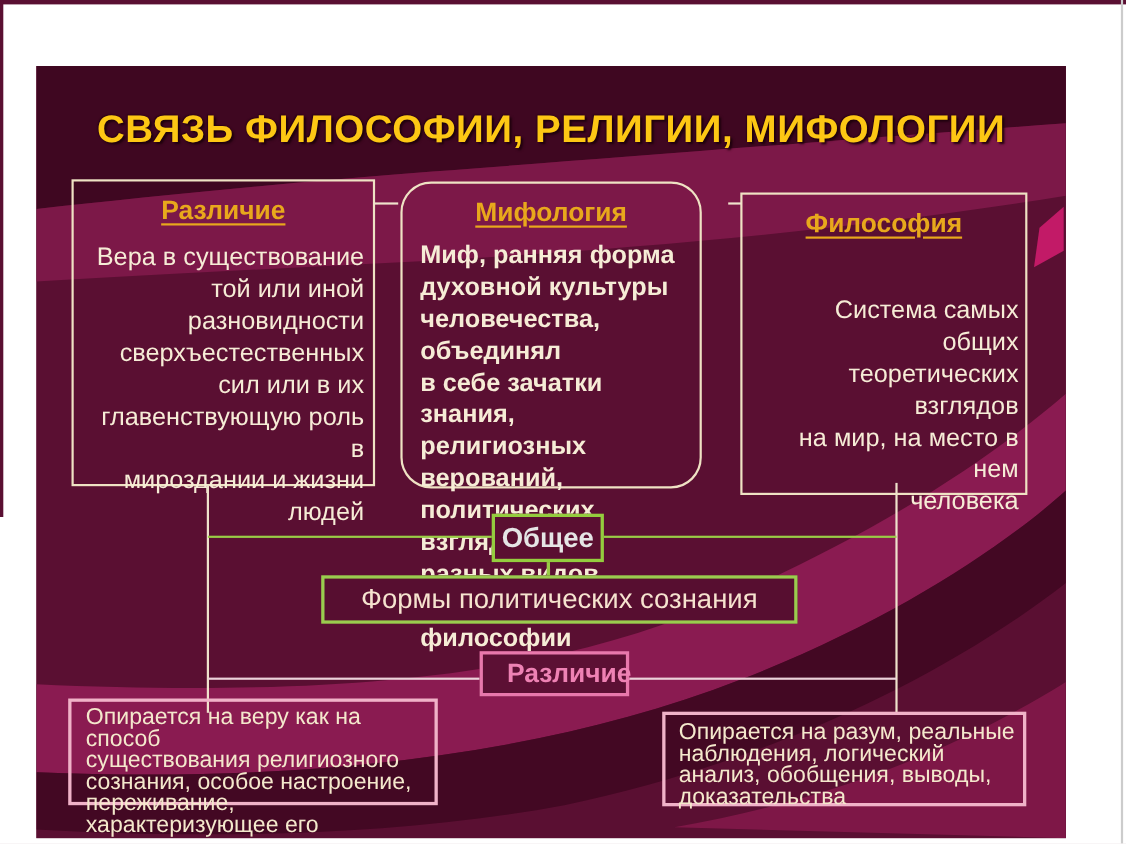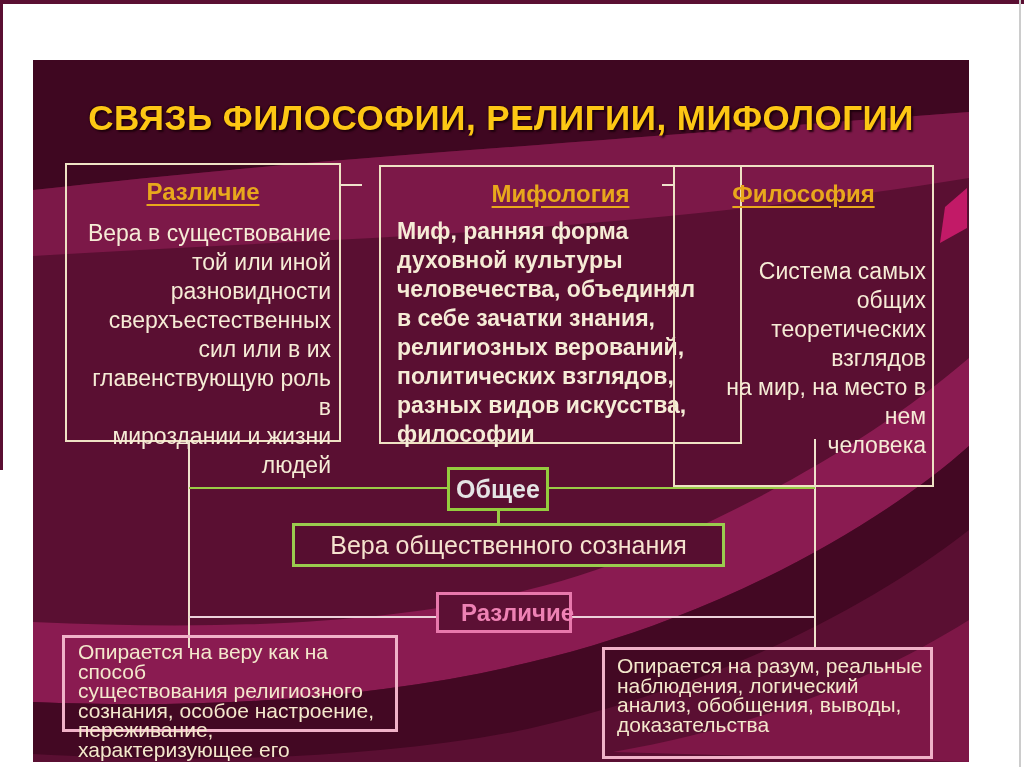--- a/index.html
+++ b/index.html
@@ -32,21 +32,21 @@
   .common-label-box{left:414px;top:407px;width:102px;height:44px;border:3px solid #94cc3e;
                     background:#5a0f31;font-size:25px;line-height:38px;font-weight:bold;color:#e5e5e5;}
   .common-forms-box{left:259px;top:463px;width:433px;height:44px;border:3px solid #9acc4e;
                     background:#570e30;font-size:25px;line-height:38px;color:#f6e3cf;}
   .difference-label-box{left:403px;top:532px;width:136px;height:41px;border:3px solid #e878ac;
                     background:#5c1034;font-size:24px;line-height:35px;font-weight:bold;color:#ee82b4;padding-left:22px;}
 
   .bottombox{position:absolute;box-sizing:border-box;border:3px solid #f0b2c8;
              font-size:21px;line-height:19.5px;color:#f4e8cc;white-space:pre-line;}
   .faith-box{left:29px;top:575px;width:336px;height:97px;padding:4px 6px 0 13px;}
-  .reason-box{left:569px;top:587px;width:331px;height:112px;padding:6px 6px 0 12px;}
+  .reason-box{left:569px;top:587px;width:331px;height:86px;padding:6px 6px 0 12px;}
 </style>
 </head>
 <body>
 
 <div class="page">
   <div class="edge-top"></div>
   <div class="edge-left"></div>
   <div class="edge-right"></div>
 
   <div class="slide">
@@ -67,52 +67,52 @@
       <div class="tbox-header">Различие</div>
       <div class="tbox-body body-religion">Вера в существование
 той или иной
 разновидности
 сверхъестественных
 сил или в их
 главенствующую роль в
 мироздании и жизни
 людей</div>
     </div>
-    <div class="tbox" style="left:346px;top:105px;width:363px;height:279px;">
+    <div class="tbox" style="left:331px;top:105px;width:274px;height:279px;border-radius:28px;">
       <div class="tbox-header">Мифология</div>
       <div class="tbox-body body-mythology">Миф, ранняя форма
 духовной культуры
 человечества, объединял
 в себе зачатки знания,
 религиозных верований,
 политических взглядов,
 разных видов искусства,
 философии</div>
     </div>
-    <div class="tbox" style="left:640px;top:105px;width:261px;height:322px;">
+    <div class="tbox" style="left:640px;top:115px;width:261px;height:275px;">
       <div class="tbox-header">Философия</div>
       <div class="tbox-body body-philosophy">Система самых общих
 теоретических взглядов
 на мир, на место в нем
 человека</div>
     </div>
 
     <div class="line cream" style="left:307px;top:124px;width:22px;height:2px;"></div>
     <div class="line cream" style="left:629px;top:124px;width:12px;height:2px;"></div>
     <div class="line cream" style="left:155px;top:381px;width:2px;height:207px;"></div>
     <div class="line cream" style="left:781px;top:379px;width:2px;height:209px;"></div>
     <div class="line green" style="left:156px;top:427px;width:626px;height:2px;"></div>
     <div class="line pinkline" style="left:156px;top:556px;width:626px;height:2px;"></div>
 
     <div class="labelbox common-label-box">
       <span>Общее</span>
     </div>
     <div class="line green" style="left:464px;top:451px;width:3px;height:14px;"></div>
     <div class="labelbox common-forms-box">
-      <span>Вера общественного сознания</span>
+      <span>Формы политических сознания</span>
     </div>
 
     <div class="labelbox difference-label-box">
       <span>Различие</span>
     </div>
 
     <div class="bottombox faith-box">Опирается на веру как на способ
 существования религиозного
 сознания, особое настроение,
 переживание, характеризующее его

